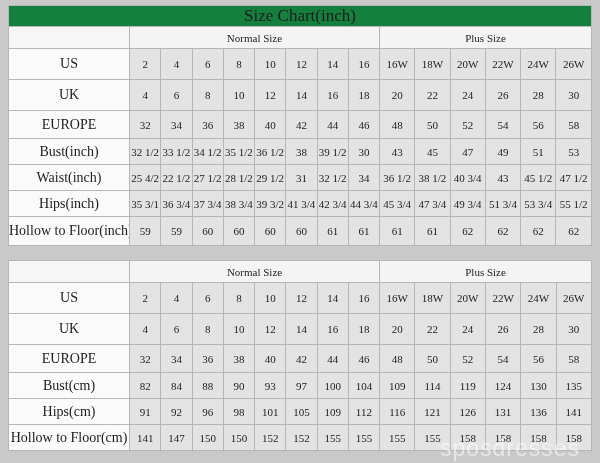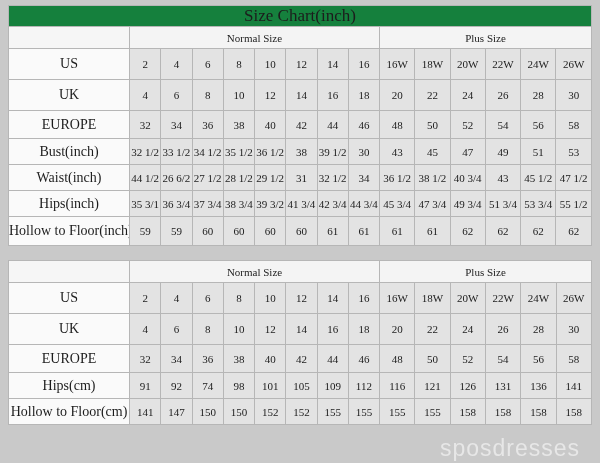--- a/index.html
+++ b/index.html
@@ -172,22 +172,22 @@
           <td>30</td>
           <td>43</td>
           <td>45</td>
           <td>47</td>
           <td>49</td>
           <td>51</td>
           <td>53</td>
         </tr>
         <tr>
           <th>Waist(inch)</th>
-          <td>44 1/2</td>
-          <td>26 6/2</td>
+          <td>25 4/2</td>
+          <td>22 1/2</td>
           <td>27 1/2</td>
           <td>28 1/2</td>
           <td>29 1/2</td>
           <td>31</td>
           <td>32 1/2</td>
           <td>34</td>
           <td>36 1/2</td>
           <td>38 1/2</td>
           <td>40 3/4</td>
           <td>43</td>
@@ -302,24 +302,41 @@
           <td>44</td>
           <td>46</td>
           <td>48</td>
           <td>50</td>
           <td>52</td>
           <td>54</td>
           <td>56</td>
           <td>58</td>
         </tr>
         <tr>
+          <th>Bust(cm)</th>
+          <td>82</td>
+          <td>84</td>
+          <td>88</td>
+          <td>90</td>
+          <td>93</td>
+          <td>97</td>
+          <td>100</td>
+          <td>104</td>
+          <td>109</td>
+          <td>114</td>
+          <td>119</td>
+          <td>124</td>
+          <td>130</td>
+          <td>135</td>
+        </tr>
+        <tr>
           <th>Hips(cm)</th>
           <td>91</td>
           <td>92</td>
-          <td>74</td>
+          <td>96</td>
           <td>98</td>
           <td>101</td>
           <td>105</td>
           <td>109</td>
           <td>112</td>
           <td>116</td>
           <td>121</td>
           <td>126</td>
           <td>131</td>
           <td>136</td>

